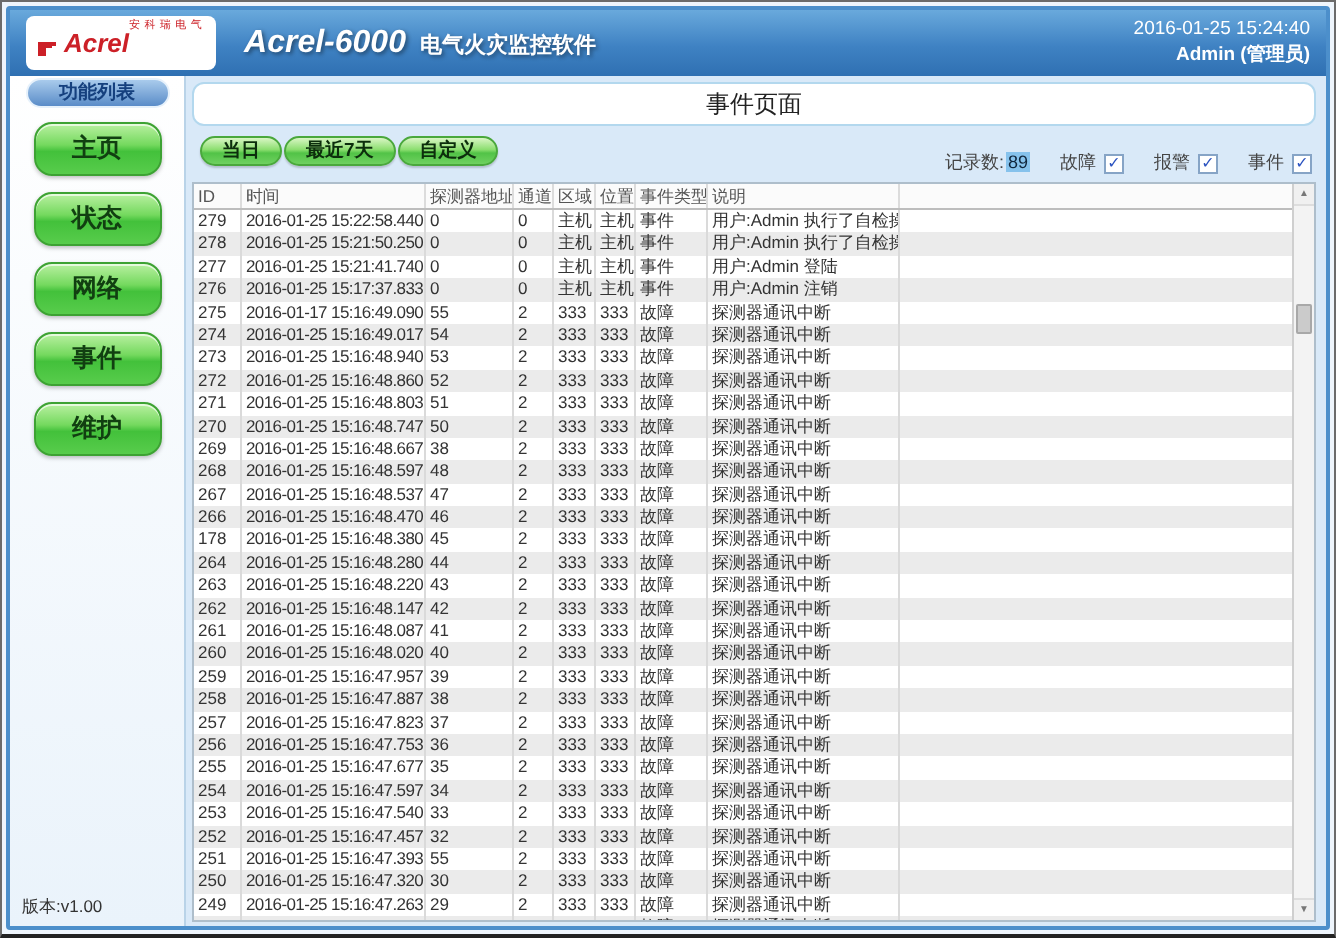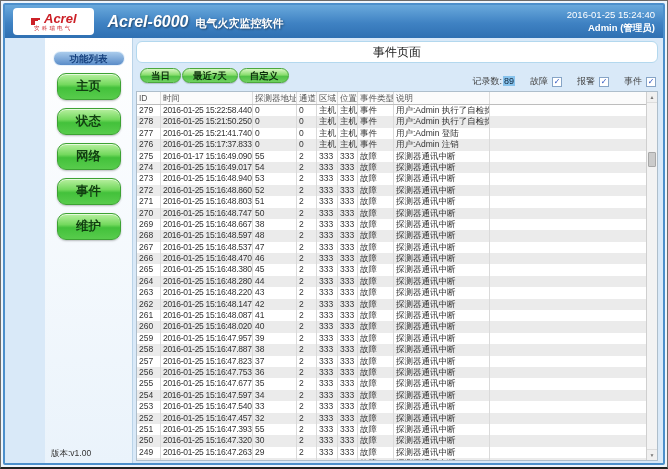--- a/index.html
+++ b/index.html
@@ -6,39 +6,39 @@
   html,body { background:#c8d8e8; font-family:"Liberation Sans","DejaVu Sans",sans-serif; }
 
   .screen { width:668px; height:469px; background:#eef5fc; border:1px solid #6b6b6b;
             border-bottom:2px solid #222; padding:2px; overflow:hidden; }
   .window { width:100%; height:100%; border:2px solid #4c8fcb; border-radius:2px;
             background:#d9e9f8; overflow:hidden; display:flex; flex-direction:column; }
 
   
   .titlebar { height:33px; flex:0 0 33px; display:flex; align-items:center; gap:14px;
               padding:0 8px; background:linear-gradient(180deg,#69a9dc 0%,#3f82c3 55%,#2f70b2 100%); }
-  .logo-box { background:#fff; border-radius:4px; padding:2px 17px 1px; height:27px;
-              display:flex; flex-direction:column; justify-content:center; }
+  .logo-box { background:#fff; border-radius:4px; padding:2px 5px 1px; height:27px;
+              display:flex; flex-direction:row; justify-content:center; }
   .logo-row { display:flex; align-items:center; gap:3px; }
   .logo-glyph { width:11px; height:11px; display:inline-block; }
   .logo-text { color:#cc2027; font-weight:bold; font-style:italic; font-size:13px; line-height:12px; }
   .logo-sub  { color:#cc2027; font-size:5.5px; letter-spacing:2.2px; text-align:center; line-height:7px; }
   .app-title { display:flex; align-items:baseline; gap:7px; white-space:nowrap; }
   .app-title-en { color:#fff; font-size:16px; font-weight:bold; font-style:italic;
                   text-shadow:1px 1px 2px rgba(0,0,0,.45); }
   .app-title-cn { color:#fff; font-size:11px; font-weight:bold; text-shadow:1px 1px 2px rgba(0,0,0,.45);text-align:center; }
   .header-right { margin-left:auto; text-align:right; color:#fff; font-size:9.5px; line-height:1.35; }
   .header-user  { font-weight:bold; }
 
   
   .bodywrap { flex:1; display:flex; overflow:hidden; }
 
   
   .sidebar { width:88px; flex:0 0 88px; background:linear-gradient(180deg,#ffffff,#eaf3fb);
-             border-right:1px solid #b9d3e8; position:relative; padding-top:12px;margin-left:40px; }
+             border-right:1px solid #b9d3e8; position:relative; padding-top:0; }
   .func-pill { width:72px; height:15px; margin:1px auto 7px; border-radius:8px;
                background:linear-gradient(180deg,#a9cbec,#5a8cc8); border:1px solid #e6f1fb;
                color:#15407e; font-size:9.5px; font-weight:bold; text-align:center; line-height:13px; }
   .side-btn { width:64px; height:27px; margin:0 auto 8px; border-radius:9px; cursor:pointer;
               background:linear-gradient(180deg,#b9f0a1 0%,#74d95e 42%,#43c13b 55%,#58cc4c 100%);
               border:1px solid #3da233; color:#113f11; font-weight:bold; font-size:12.5px;
               text-align:center; line-height:25px;
               box-shadow:inset 0 1px 0 rgba(255,255,255,.65), 0 1px 2px rgba(0,0,0,.25); }
   .version { position:absolute; left:6px; bottom:3px; font-size:8.5px; color:#333; }
 
@@ -316,21 +316,21 @@
                 <div class="cell c1">2016-01-25 15:16:48.470</div>
                 <div class="cell c2">46</div>
                 <div class="cell c3">2</div>
                 <div class="cell c4">333</div>
                 <div class="cell c5">333</div>
                 <div class="cell c6">故障</div>
                 <div class="cell c7">探测器通讯中断</div>
                 <div class="cell filler"></div>
               </div>
               <div class="row">
-                <div class="cell c0">265</div>
+                <div class="cell c0">178</div>
                 <div class="cell c1">2016-01-25 15:16:48.380</div>
                 <div class="cell c2">45</div>
                 <div class="cell c3">2</div>
                 <div class="cell c4">333</div>
                 <div class="cell c5">333</div>
                 <div class="cell c6">故障</div>
                 <div class="cell c7">探测器通讯中断</div>
                 <div class="cell filler"></div>
               </div>
               <div class="row alt">

